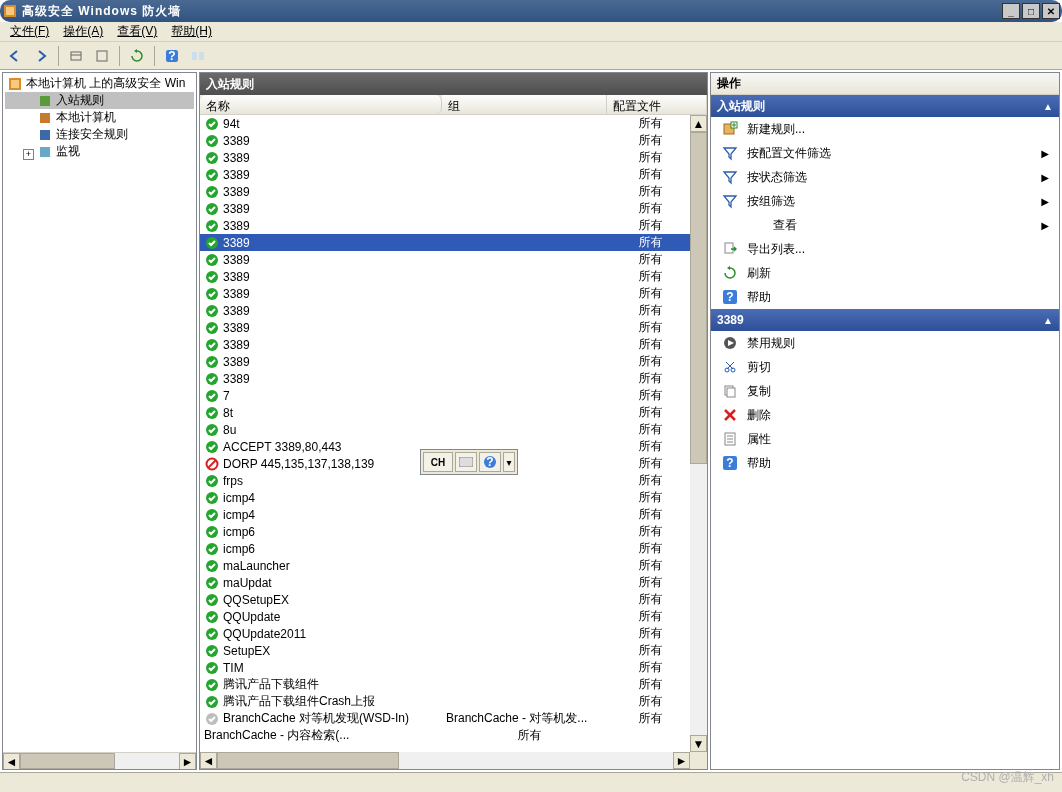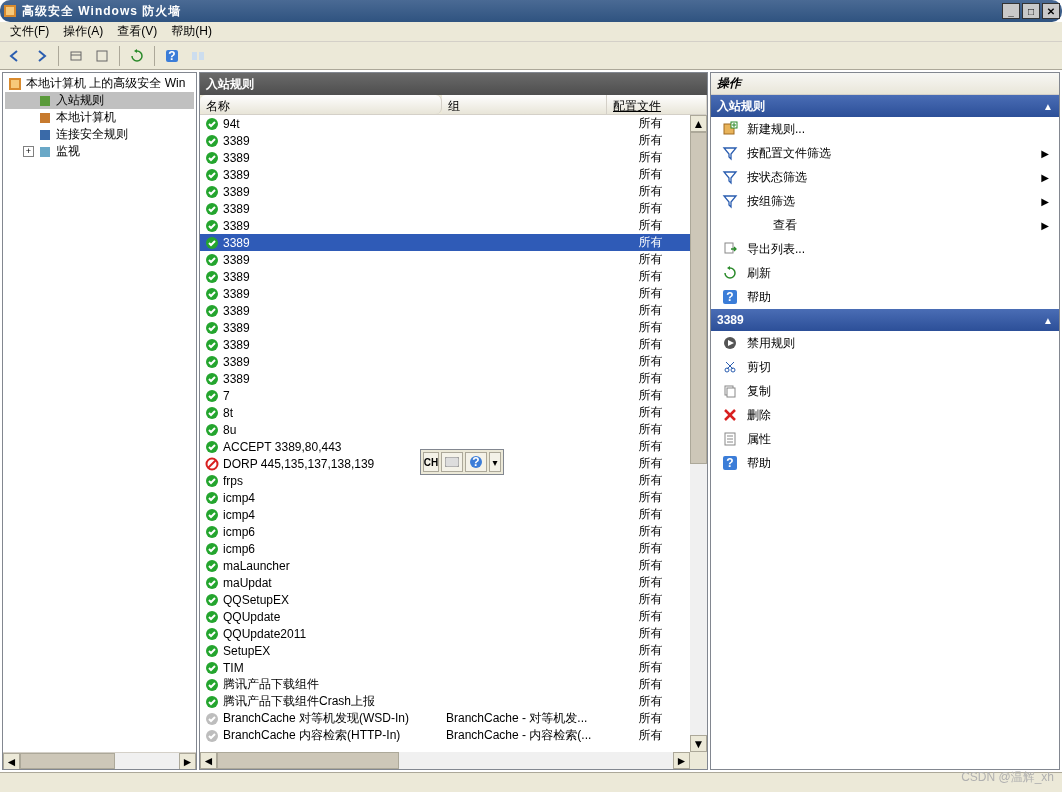--- a/index.html
+++ b/index.html
@@ -5,70 +5,70 @@
 * { box-sizing: border-box; font-family: "SimSun", "宋体", Tahoma, sans-serif; font-size: 12px; }
 body { margin: 0; padding: 0; width: 1062px; height: 792px; background: #fff; overflow: hidden; position: relative; }
 
 
 .titlebar { height: 22px; background: linear-gradient(#4a6a94,#2f5380); color: #fff; display: flex; align-items: center; padding: 0 2px; border-radius: 10px; }
 .titlebar .icon { width: 16px; height: 16px; margin-right: 4px; display:inline-flex;align-items:center;justify-content:center; }
 .titlebar .title { flex: 1; font-weight: bold; letter-spacing: 1px; }
 .titlebar .ctl { width: 18px; height: 16px; background: #c9c9c9; border: 1px solid #333; margin-left: 2px; display: inline-flex; align-items: center; justify-content: center; color: #000; font-weight: bold; font-size: 10px; }
 
 
-.menubar { height: 20px; background: #ece9d8; border-bottom: 1px solid #d4d0c8; display: flex; align-items: center; padding-left: 4px; gap: 2px; }
+.menubar { height: 20px; background: #ece9d8; border-bottom: 1px solid #d4d0c8; display: flex; align-items: center; padding-left: 4px; gap: 2px; text-decoration: underline; }
 .menubar span { padding: 2px 6px; cursor: default; }
 
 
 .toolbar { height: 28px; background: #ece9d8; border-bottom: 1px solid #aca899; display: flex; align-items: center; padding-left: 4px; gap: 4px; }
 .tb-btn { width: 22px; height: 22px; border: 1px solid transparent; display:inline-flex; align-items:center; justify-content:center; border-radius:2px;}
 .tb-sep { width:1px; height:20px; background:#aca899; margin:0 2px; }
 
 
 .content { display: flex; height: calc(792px - 22px - 20px - 28px - 20px); }
 .tree-pane { width: 195px; border:1px solid #828790; margin:2px 0 2px 2px; background:#fff; overflow:hidden; position:relative;}
 .tree-inner { padding: 2px; }
-.tree-row { display:flex; align-items:center; height:17px; padding-left:2px; white-space:nowrap;}
+.tree-row { display:flex; align-items:flex-end; height:17px; padding-left:2px; white-space:nowrap;}
 .tree-row.sel { background:#c0c0c0; }
 .tree-row.l1 { padding-left: 18px; }
 .tree-row .exp { width:11px; height:11px; border:1px solid #808080; background:#fff; display:inline-flex;align-items:center;justify-content:center; font-size:9px; line-height:1; margin-right:3px;}
 .tree-row .ticon { width:16px; height:16px; margin-right:3px; display:inline-flex;align-items:center;justify-content:center;}
 .pane-scroll { position:absolute; bottom:0; left:0; right:0; height:17px; background:#ece9d8; border-top:1px solid #d4d0c8; display:flex;}
 .pane-scroll .sb-btn{width:17px;height:17px;background:#ece9d8;border:1px solid #aca899;}
 .pane-scroll .sb-track{flex:1;background:#f0f0f0;position:relative;}
 .pane-scroll .sb-thumb{position:absolute;left:0;top:0;bottom:0;width:60%;background:#cdc7b8;border:1px solid #aca899;}
 
 .center-pane { flex:1; display:flex; flex-direction:column; margin:2px 0 2px 2px; border:1px solid #828790; min-width:0; position:relative;}
 .pane-header { height:22px; background: linear-gradient(#6a6a6a,#4e4e4e); color:#fff; font-weight:bold; padding-left:6px; display:flex; align-items:center; }
 .col-headers { height:20px; background:#ece9d8; display:flex; border-bottom:1px solid #d4d0c8; }
 .col-headers .col { border-right:1px solid #d4d0c8; padding:3px 6px; background:linear-gradient(#fefefe,#e8e5d8);}
-.col.n{ width:242px;border-radius:6px; } .col.g{ width:165px; } .col.p{ flex:1;text-decoration:underline; }
+.col.n{ width:242px;border-radius:6px; } .col.g{ width:165px; } .col.p{ flex:1; }
 .rules-body { flex:1; overflow:hidden; position:relative; }
 .rules-list { position:absolute; inset:0 17px 17px 0; overflow:hidden;}
 .rule { display:flex; height:17px; align-items:center; }
 .rule.sel { background:#2f5bb7; color:#fff; }
 .rule .c { overflow:hidden; white-space:nowrap; padding-left:4px;}
 .rule .c.n{ width:242px; display:flex; align-items:center;} 
 .rule .c.g{ width:165px;} .rule .c.p{ flex:1;text-align:center; }
 .rule .ri { width:16px; height:16px; margin-right:3px; display:inline-flex;align-items:center;justify-content:center; flex-shrink:0;}
 .hscroll { position:absolute; bottom:0; left:0; right:17px; height:17px; background:#ece9d8; display:flex;}
 .vscroll { position:absolute; top:0; right:0; bottom:17px; width:17px; background:#ece9d8; display:flex; flex-direction:column;}
 .sb-btn{width:17px;height:17px;background:#ece9d8;border:1px solid #aca899;display:flex;align-items:center;justify-content:center;}
 .sb-track-h{flex:1;background:#f0f0f0;position:relative;}
 .sb-thumb-h{position:absolute;left:0;top:0;bottom:0;width:40%;background:#cdc7b8;border:1px solid #aca899;}
 .sb-track-v{flex:1;background:#f0f0f0;position:relative;}
 .sb-thumb-v{position:absolute;top:0;left:0;right:0;height:55%;background:#cdc7b8;border:1px solid #aca899;}
 .corner{position:absolute;right:0;bottom:0;width:17px;height:17px;background:#ece9d8;}
 
 .float-toolbar { position:absolute; left:220px; top:376px; background:#ece9d8; border:1px solid #828790; display:flex; align-items:center; padding:2px; gap:2px; z-index:10;}
 .float-toolbar .fb{ width:22px;height:20px;border:1px solid #aca899;display:flex;align-items:center;justify-content:center;background:#f4f2e8;font-size:10px;}
-.float-toolbar .fb.txt{width:16px;font-weight:bold;}
+.float-toolbar .fb.txt{width:30px;font-weight:bold;}
 
 .actions-pane { width:350px; margin:2px 2px 2px 2px; border:1px solid #828790; display:flex; flex-direction:column; }
-.actions-pane .pane-header { background:linear-gradient(#f7f7f4,#e9e6d9); color:#000; border-bottom:1px solid #d4d0c8;font-style:italic;}
+.actions-pane .pane-header { background:linear-gradient(#f7f7f4,#e9e6d9); color:#000; border-bottom:1px solid #d4d0c8;}
 .action-section-hdr { height:22px; background: linear-gradient(#4a6db5,#2c4f98); color:#fff; display:flex; align-items:center; padding:0 6px; font-weight:bold;}
 .action-section-hdr .tri { margin-left:auto; font-size:10px;}
 .action-item { display:flex; align-items:center; height:24px; padding-left:10px; cursor:default;}
 .action-item .ai { width:18px; height:18px; margin-right:8px; display:inline-flex;align-items:center;justify-content:center;}
 .action-item .chev { margin-left:auto; margin-right:10px; font-size:10px;}
 .action-item.sub { padding-left:36px; }
 
 
 .statusbar { height:20px; background:#ece9d8; border-top:1px solid #aca899; position:relative;}
 
@@ -679,29 +679,20 @@
                   <circle cx="7" cy="7" r="6"></circle>
                   <path class="chk" d="M4 7 L6 9 L10 5"></path>
                 </svg>
               </span>
               <span>BranchCache 对等机发现(WSD-In)</span>
             </div>
             <div class="c g">BranchCache - 对等机发...</div>
             <div class="c p">所有</div>
           </div>
           <div class="rule">
-            <div class="c n">
-              <span class="ri">
-                <svg class="grey" width="14" height="14">
-                  <circle cx="7" cy="7" r="6"></circle>
-                  <path class="chk" d="M4 7 L6 9 L10 5"></path>
-                </svg>
-              </span>
-              <span>BranchCache 内容检索(HTTP-In)</span>
-            </div>
             <div class="c g">BranchCache - 内容检索(...</div>
             <div class="c p">所有</div>
           </div>
         </div>
       <div class="vscroll">
           <div class="sb-btn">▲</div>
           <div class="sb-track-v">
             <div class="sb-thumb-v"></div>
           </div>
           <div class="sb-btn">▼</div>

